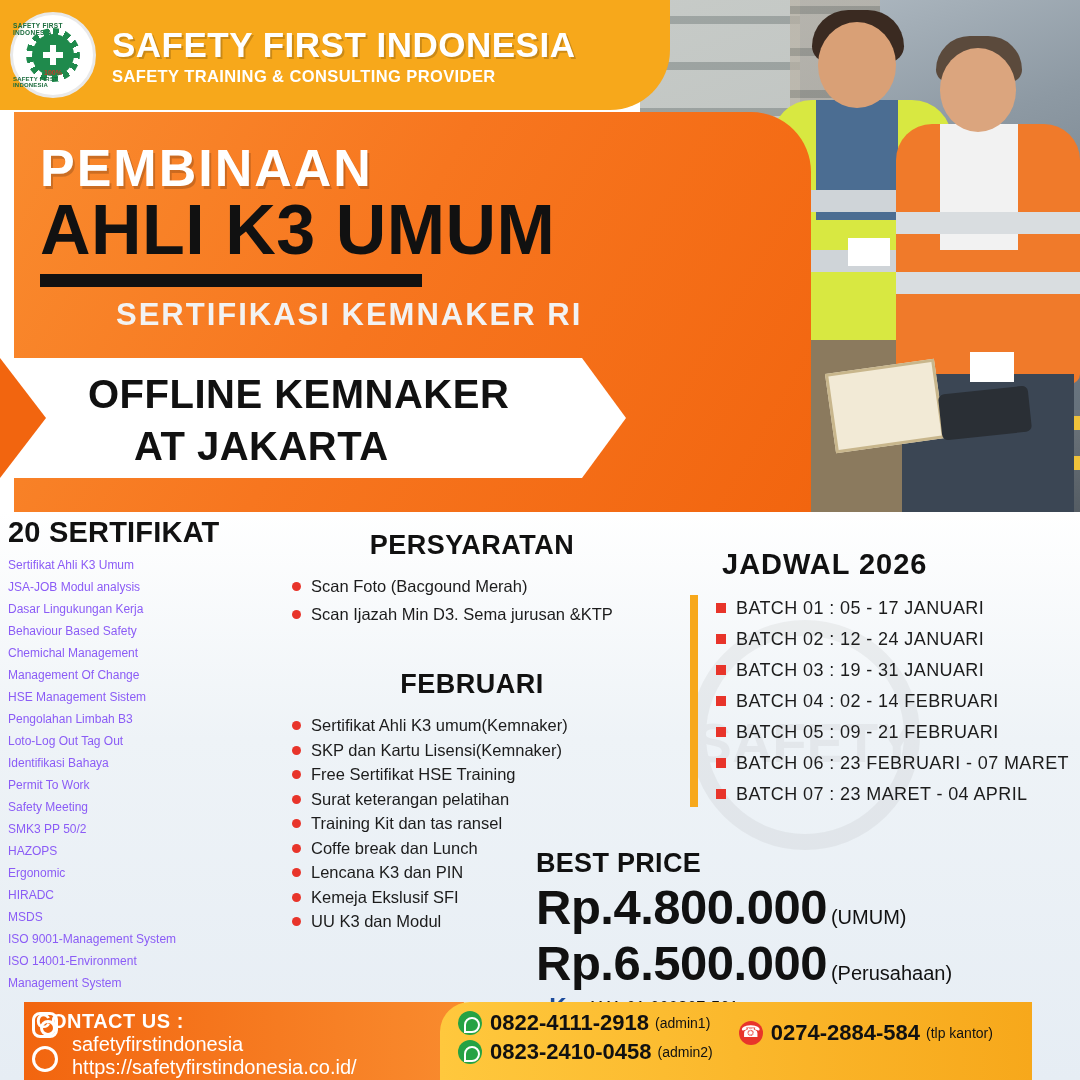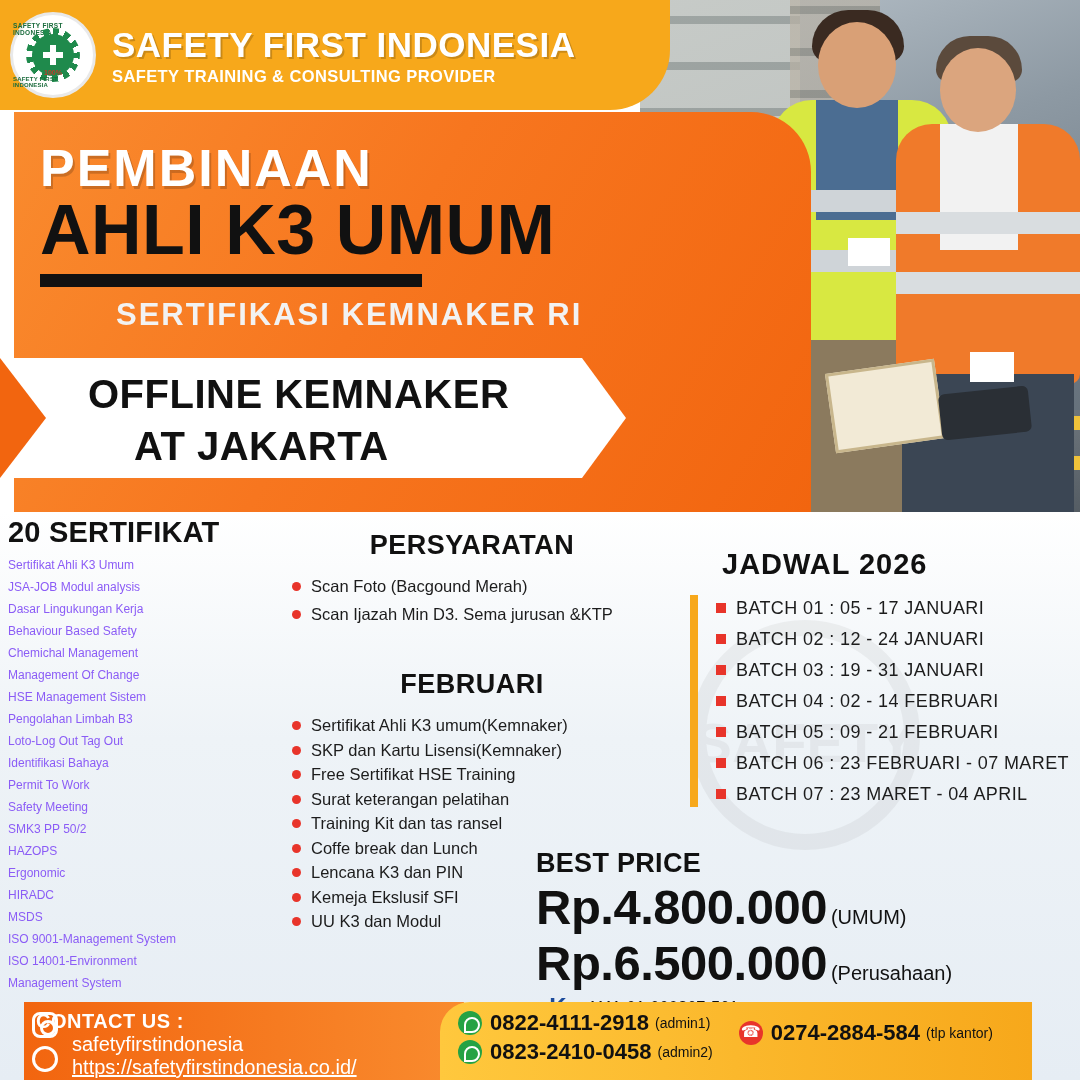--- a/index.html
+++ b/index.html
@@ -221,21 +221,21 @@
 
   
   .footer-left {
     position:absolute; left:0; bottom:0; width:440px; height:78px;
     background:linear-gradient(90deg,#f2650f,#f98b2e);
     padding:8px 0 0 12px;
     margin-left:24px;
   }
   .footer-left .ttl { font-size:20px; font-weight:bold; color:#fff; letter-spacing:.5px; }
   .footer-left .txt { font-size:20px; color:#fff; }
-  .footer-left .txt.link { text-decoration:underline; }
+  .footer-left .txt.link { }
   .ig-icon {
     position:absolute; left:8px; bottom:42px; width:26px; height:26px;
     border:3px solid #fff; border-radius:8px;
   }
   .ig-icon:before {
     content:""; position:absolute; left:5px; top:5px; width:10px; height:10px;
     border:3px solid #fff; border-radius:50%;
   }
   .link-icon {
     position:absolute; left:8px; bottom:8px; width:26px; height:26px;

